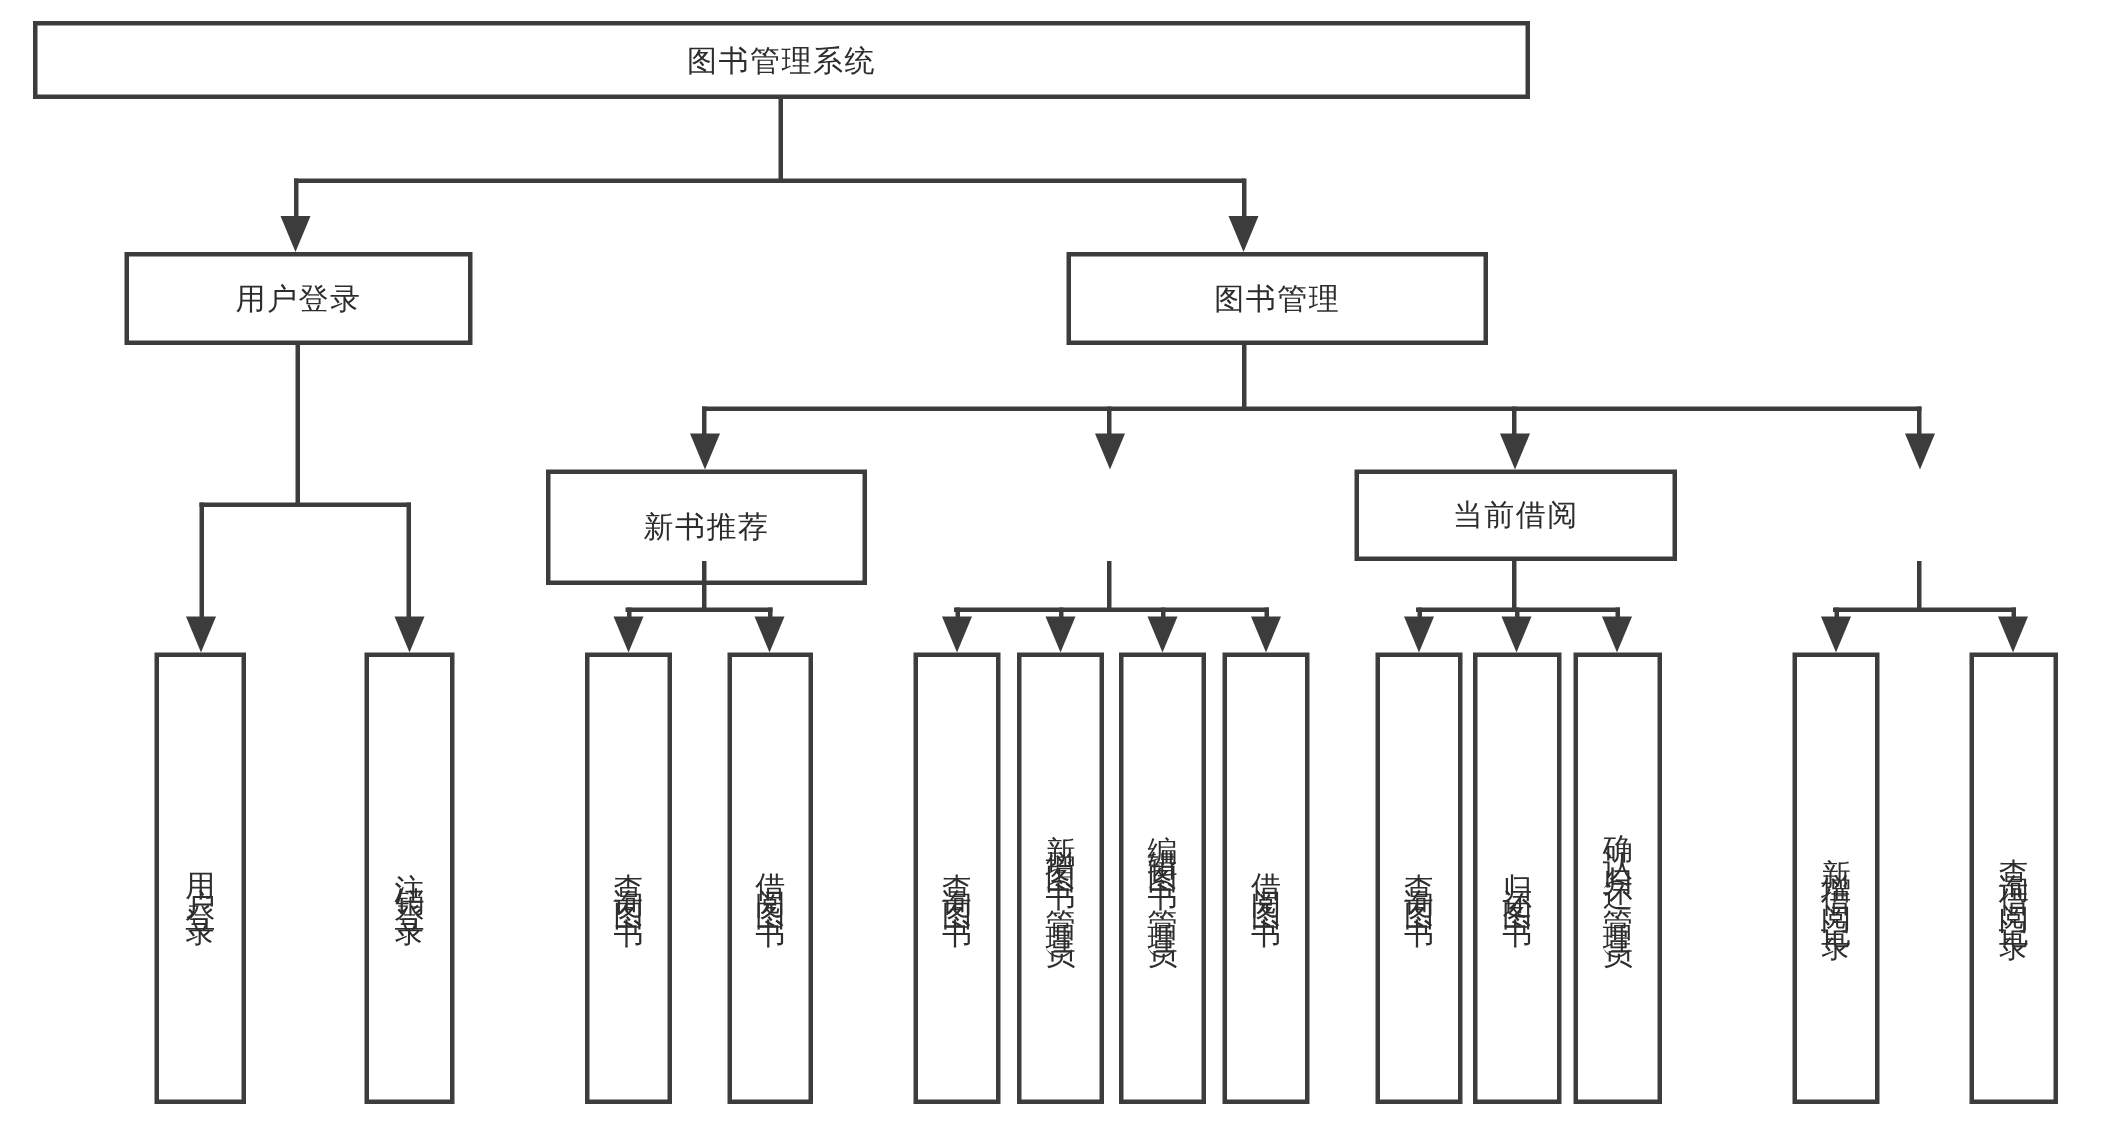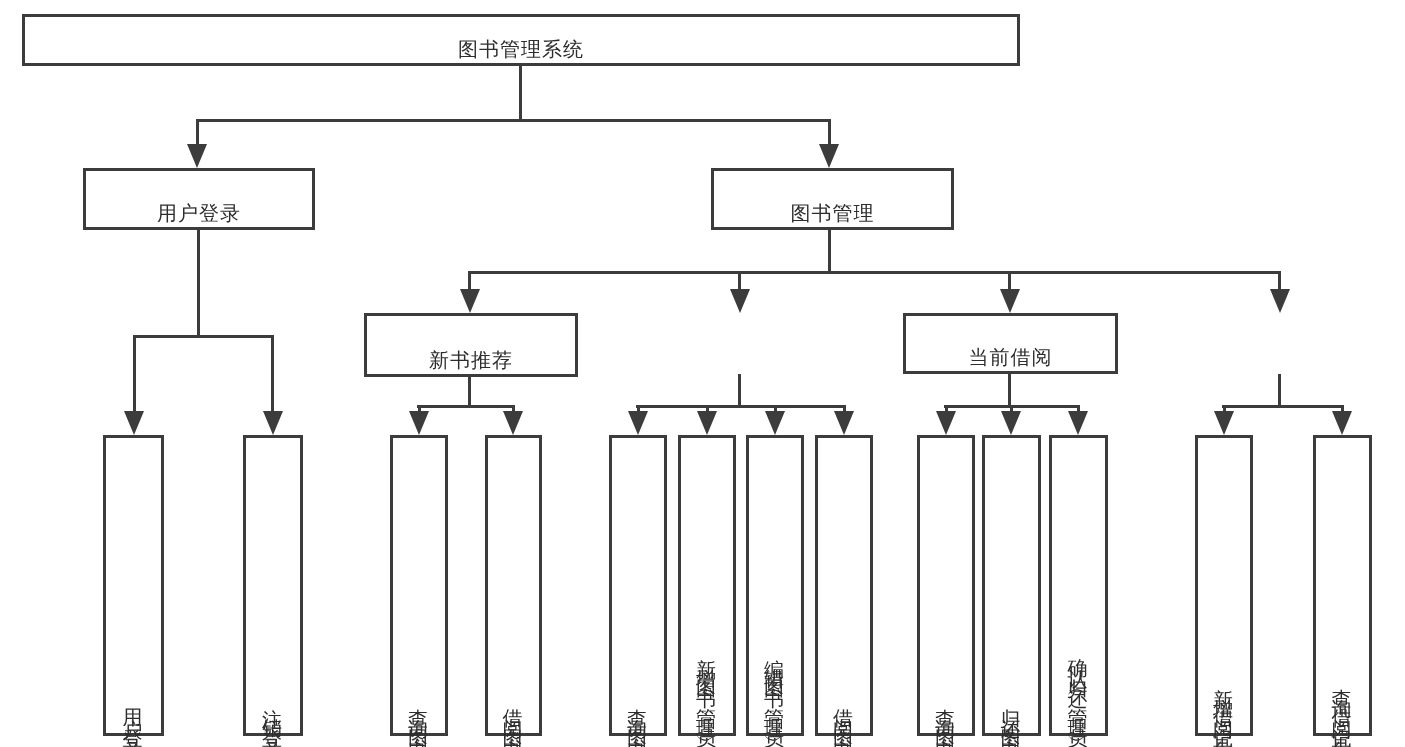--- a/index.html
+++ b/index.html
@@ -19,21 +19,21 @@
     height: 747px;
     background: var(--background);
     overflow: hidden;
   }
   .box {
     position: absolute;
     box-sizing: border-box;
     border: 3px solid var(--line);
     background: var(--background);
     display: flex;
-    align-items: flex-end;
+    align-items: center;
     justify-content: center;
   }
   .hlabel {
     font-size: 20px;
     color: var(--text);
     letter-spacing: 1px;
     white-space: nowrap;
   }
   .leaf { top: 435px; height: 301px; }
   .vtext {
@@ -76,21 +76,21 @@
   <div class="vline" style="left:519px; top:64px; height:57px;"></div>
   <div class="hline" style="left:196px; top:119px; width:634px;"></div>
   <div class="vline" style="left:196px; top:119px; height:31px;"></div>
   <div class="arrow" style="left:187px; top:144px;"></div>
   <div class="vline" style="left:828px; top:119px; height:31px;"></div>
   <div class="arrow" style="left:819px; top:144px;"></div>
 
   <div class="box" style="left:83px; top:168px; width:232px; height:62px;">
     <span class="hlabel">用户登录</span>
   </div>
-  <div class="box" style="left:711px; top:168px; width:243px; height:62px;">
+  <div class="box" style="left:711px; top:168px; width:281px; height:62px;">
     <span class="hlabel">图书管理</span>
   </div>
 
   <div class="vline" style="left:197px; top:230px; height:107px;"></div>
   <div class="hline" style="left:133px; top:335px; width:141px;"></div>
   <div class="vline" style="left:133px; top:335px; height:80px;"></div>
   <div class="arrow" style="left:124px; top:411px;"></div>
   <div class="vline" style="left:271px; top:335px; height:80px;"></div>
   <div class="arrow" style="left:263px; top:411px;"></div>
 
@@ -98,21 +98,21 @@
   <div class="hline" style="left:468px; top:271px; width:813px;"></div>
   <div class="vline" style="left:468px; top:271px; height:22px;"></div>
   <div class="arrow" style="left:460px; top:289px;"></div>
   <div class="vline" style="left:738px; top:271px; height:22px;"></div>
   <div class="arrow" style="left:730px; top:289px;"></div>
   <div class="vline" style="left:1008px; top:271px; height:22px;"></div>
   <div class="arrow" style="left:1000px; top:289px;"></div>
   <div class="vline" style="left:1278px; top:271px; height:22px;"></div>
   <div class="arrow" style="left:1270px; top:289px;"></div>
 
-  <div class="box" style="left:364px; top:313px; width:214px; height:64px;">
+  <div class="box" style="left:364px; top:313px; width:214px; height:77px;">
     <span class="hlabel">新书推荐</span>
   </div>
   <div class="box" style="left:903px; top:313px; width:215px; height:61px;">
     <span class="hlabel">当前借阅</span>
   </div>
 
   <div class="vline" style="left:468px; top:374px; height:33px;"></div>
   <div class="vline" style="left:738px; top:374px; height:33px;"></div>
   <div class="vline" style="left:1008px; top:374px; height:33px;"></div>
   <div class="vline" style="left:1278px; top:374px; height:33px;"></div>

